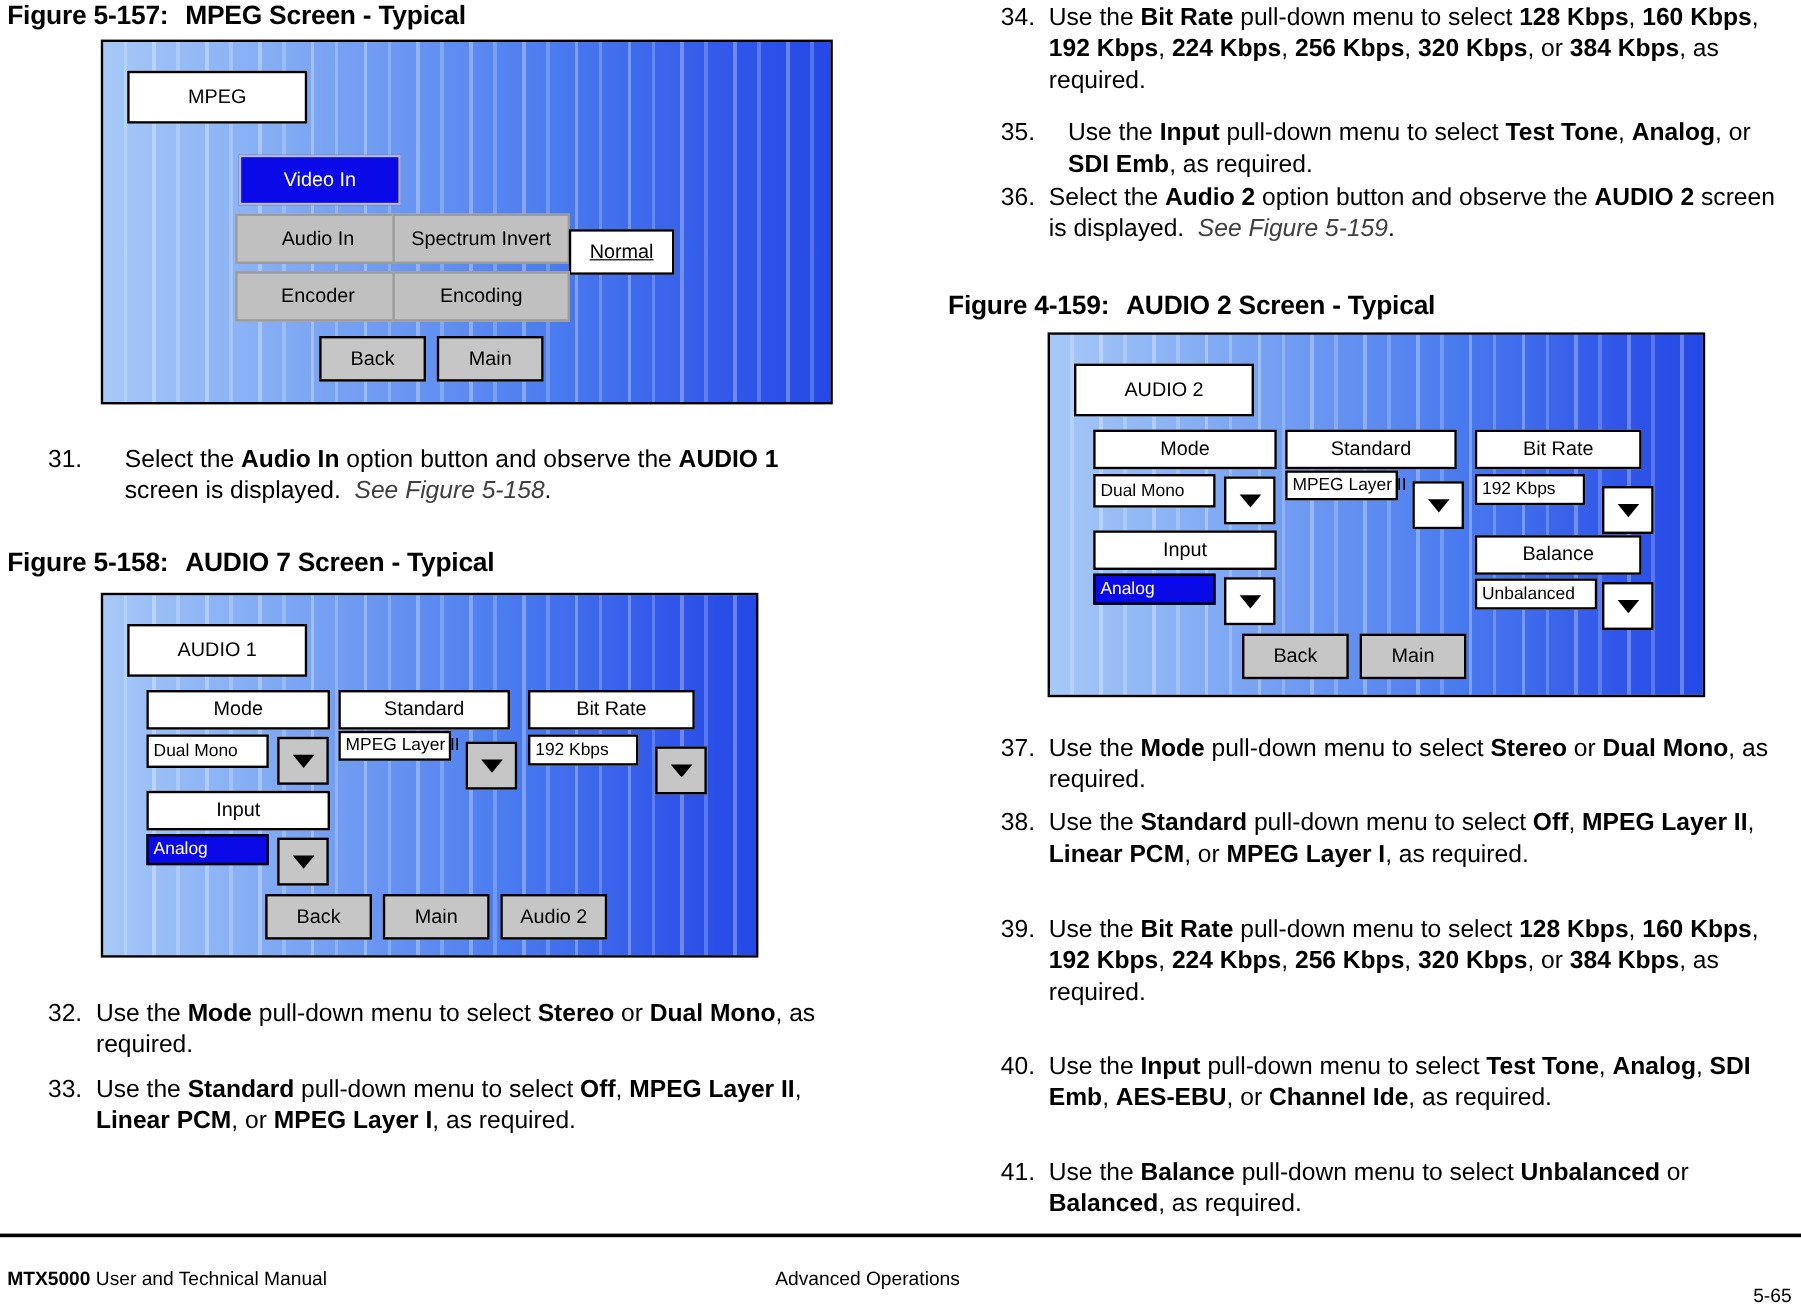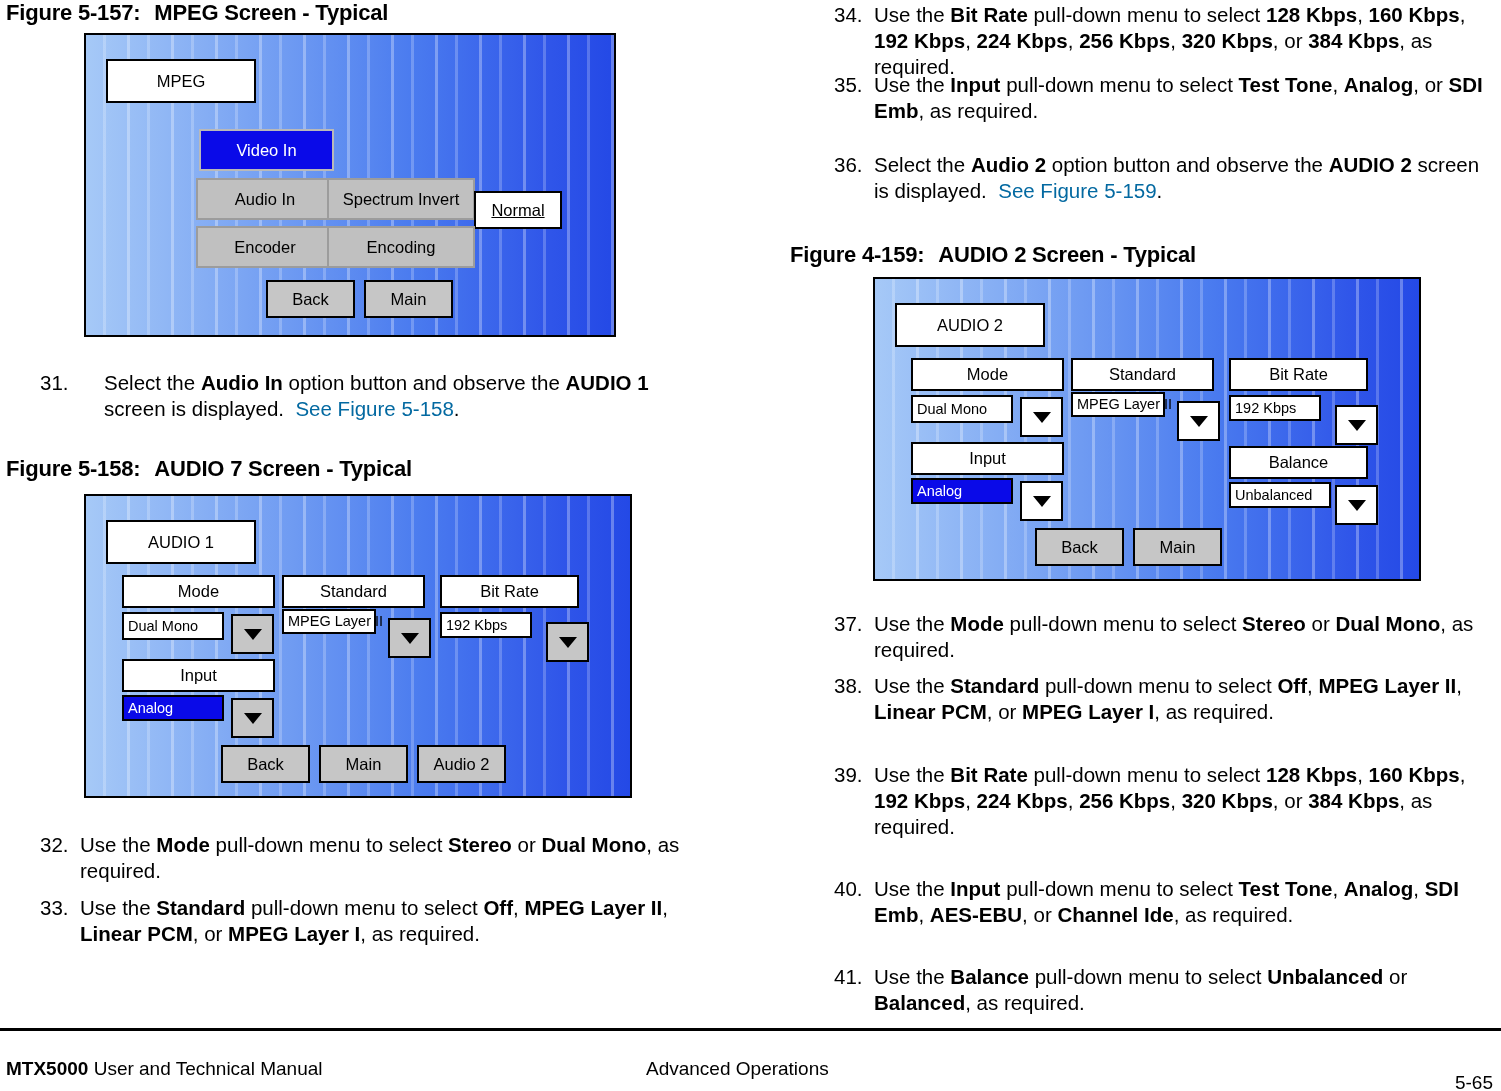--- a/index.html
+++ b/index.html
@@ -40,21 +40,21 @@
   }
   .step-num {
     width: 74px;
     flex: 0 0 74px;
     text-align: left;
     padding-left: 34px;
     box-sizing: border-box;
   }
   .step-body { flex: 1 1 auto; }
   .step-body b { font-weight: bold; }
-  .xref { color: #0369a1; }
+  .xref { color: #404040; font-style: italic; }
 
   
   .screen {
     position: relative;
     border: 2px solid #000000;
     box-sizing: border-box;
     background:
       repeating-linear-gradient(
         to right,
         rgba(255,255,255,0.00) 0px,
@@ -140,37 +140,37 @@
     position: absolute;
     left: 0; right: 0;
     top: 1028px;
     border-top: 3px solid #000000;
   }
   .footer {
     position: absolute;
     left: 0; right: 0;
     top: 1058px;
     height: 30px;
-    font-size: 19px;
+    font-size: 16px;
   }
   .footer-left   { position: absolute; left: 6px;  top: 0; white-space: nowrap; }
   .footer-center { position: absolute; left: 646px; top: 0; white-space: nowrap; }
   .footer-right  { position: absolute; right: 8px; top: 14px; white-space: nowrap; }
   .footer b { font-weight: bold; }
 </style>
 </head>
 <body>
 
 <div class="col col-left">
 
   <div class="fig-caption" style="position:absolute; left:6px; top:0px;">
     <span class="figno">Figure 5-157:</span><span>MPEG Screen - Typical</span>
   </div>
 
-  <div class="screen" style="left:84px; top:33px; width:532px; height:304px; position:absolute;">
+  <div class="screen" style="left:84px; top:33px; width:610px; height:304px; position:absolute;">
     <div class="screen-inner">
       <div class="btn btn-white" style="left:20px; top:24px; width:150px; height:44px;">MPEG</div>
 
       <div class="btn btn-blue" style="left:113px; top:94px; width:135px; height:42px;">Video In</div>
 
       <div class="btn btn-gray-soft" style="left:110px; top:143px; width:138px; height:42px;">Audio In</div>
       <div class="btn btn-gray-soft" style="left:241px; top:143px; width:148px; height:42px;">Spectrum Invert</div>
       <div class="btn btn-white" style="left:388px; top:156px; width:88px; height:38px;text-decoration:underline;">Normal</div>
 
       <div class="btn btn-gray-soft" style="left:110px; top:191px; width:138px; height:42px;">Encoder</div>
@@ -236,21 +236,21 @@
 
 </div>
 
 <div class="col col-right">
 
   <div class="step" style="position:absolute; left:0px; top:2px; width:690px;">
     <div class="step-num">34.</div>
     <div class="step-body">Use the <b>Bit Rate</b> pull-down menu to select <b>128 Kbps</b>, <b>160 Kbps</b>, <b>192 Kbps</b>, <b>224 Kbps</b>, <b>256 Kbps</b>, <b>320 Kbps</b>, or <b>384 Kbps</b>, as required.</div>
   </div>
 
-  <div class="step" style="position:absolute; left:0px; top:72px; width:690px;">
+  <div class="step" style="position:absolute; left:0px; top:98px; width:690px;gap:16px;">
     <div class="step-num">35.</div>
     <div class="step-body">Use the <b>Input</b> pull-down menu to select <b>Test Tone</b>, <b>Analog</b>, or <b>SDI Emb</b>, as required.</div>
   </div>
 
   <div class="step" style="position:absolute; left:0px; top:152px; width:690px;">
     <div class="step-num">36.</div>
     <div class="step-body">Select the <b>Audio 2</b> option button and observe the <b>AUDIO 2</b> screen is displayed.&nbsp; <span class="xref">See Figure 5-159</span>.</div>
   </div>
 
   <div class="fig-caption" style="position:absolute; left:-10px; top:242px;">

